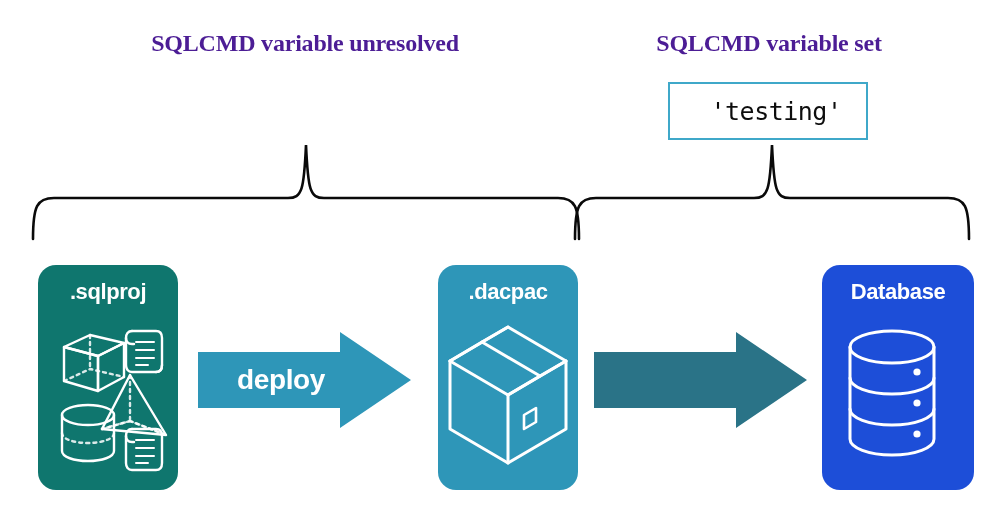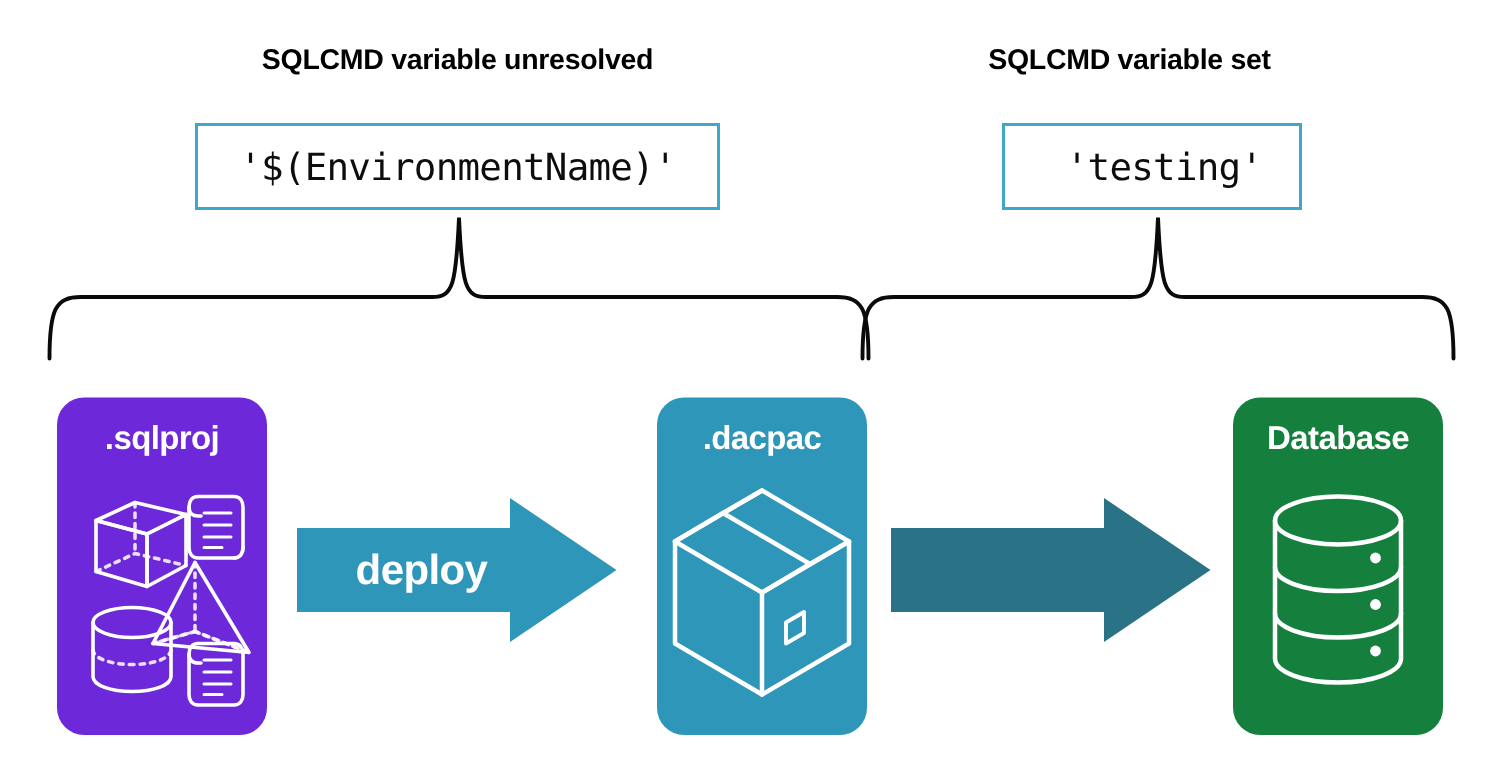--- a/index.html
+++ b/index.html
@@ -14,30 +14,30 @@
     position: relative;
     width: 1000px;
     height: 522px;
     background: #ffffff;
     overflow: hidden;
   }
 
   
   .heading {
     position: absolute;
-    font-family: Liberation Sans, sans-serif;
+    font-family: Liberation Serif, serif;
     font-weight: bold;
-    font-size: 19px;
-    color: #000000;
+    font-size: 24px;
+    color: #4c1d95;
     text-align: center;
     letter-spacing: -0.2px;
     white-space: nowrap;
   }
   #heading-left  { left: 120px; top: 30px; width: 370px; }
-  #heading-right { left: 628px; top: 30px; width: 250px; }
+  #heading-right { left: 644px; top: 30px; width: 250px; }
 
   
   .codebox {
     position: absolute;
     box-sizing: border-box;
     border: 2px solid #3FA8C9;
     background: #ffffff;
     font-family: "DejaVu Sans Mono", monospace;
     font-size: 25px;
     color: #0d0d0d;
@@ -59,23 +59,23 @@
   #brace-right-wrap { left: 572px; width: 400px; }
 
   
   .stage-box {
     position: absolute;
     top: 265px;
     width: 140px;
     height: 225px;
     border-radius: 18px;
   }
-  #stage-sqlproj  { left: 38px;  background: #6d28d9; }
+  #stage-sqlproj  { left: 38px;  background: #0f766e; }
   #stage-dacpac   { left: 438px; background: #2E96B8; }
-  #stage-database { left: 822px; background: #15803d; }
+  #stage-database { left: 822px; background: #1d4ed8; padding-left: 12px; }
 
   .stage-label {
     position: absolute;
     top: 14px;
     left: 0;
     width: 100%;
     text-align: center;
     font-family: "Liberation Sans", sans-serif;
     font-weight: bold;
     font-size: 22px;
@@ -114,21 +114,20 @@
   }
 </style>
 </head>
 <body>
 
 <div id="canvas">
 
   <div class="heading" id="heading-left">SQLCMD variable unresolved</div>
   <div class="heading" id="heading-right">SQLCMD variable set</div>
 
-  <div class="codebox" id="codebox-left">'$(EnvironmentName)'</div>
   <div class="codebox" id="codebox-right">'testing'</div>
 
   <div class="brace-svg" id="brace-left-wrap">
     <svg width="552" height="100" viewBox="0 0 552 100" fill="none" xmlns="http://www.w3.org/2000/svg">
       <path d="M3 97 C3 64 7 56 24 56 L258 56 C272 56 274 48 276 3 C278 48 280 56 294 56 L528 56 C545 56 549 64 549 97" stroke="#0A0A0A" stroke-width="2.6" stroke-linecap="round" fill="none"></path>
     </svg>
   </div>
 
   <div class="brace-svg" id="brace-right-wrap">
     <svg width="400" height="100" viewBox="0 0 400 100" fill="none" xmlns="http://www.w3.org/2000/svg">

